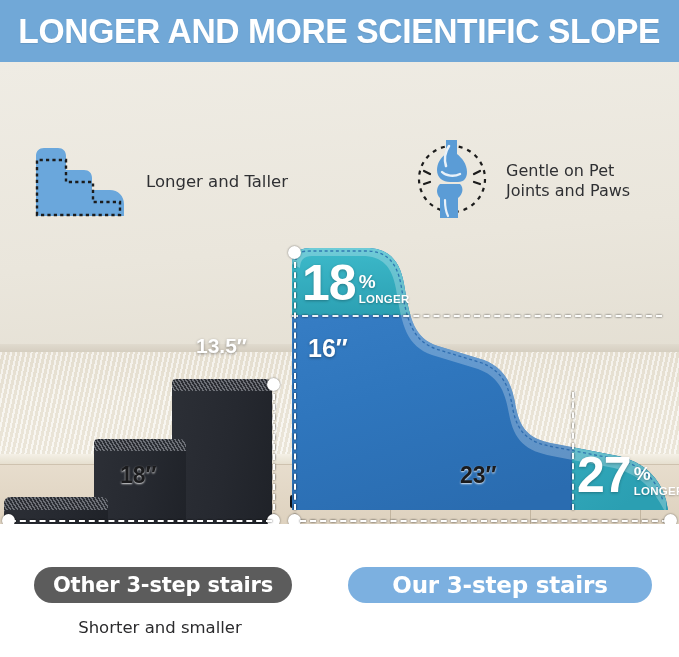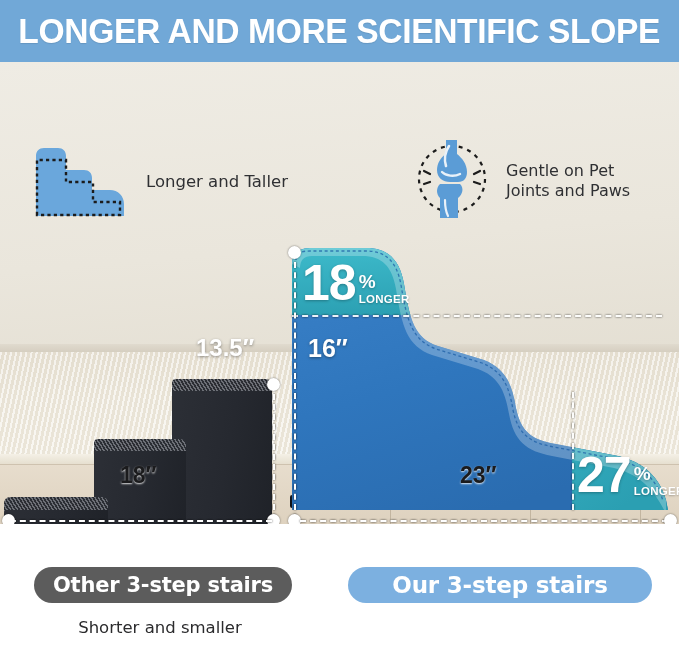--- a/index.html
+++ b/index.html
@@ -151,21 +151,21 @@
     background: #ffffff;
     box-shadow: 0 0 2px rgba(0,0,0,0.55);
   }
   .dim-text {
     position: absolute;
     font-weight: bold;
     white-space: nowrap;
   }
   .dim-white {
     color: #ffffff;
-    font-size: 24px;
+    font-size: 21px;
     text-shadow: 0 1px 3px rgba(0,0,0,0.40);
   }
   .dim-dark {
     color: #1b1b1d;
     font-size: 23px;
     text-shadow: 0 1px 2px rgba(255,255,255,0.85);
   }
 
   
   .badge { position: absolute; color: #ffffff; display: flex; align-items: flex-end; }

